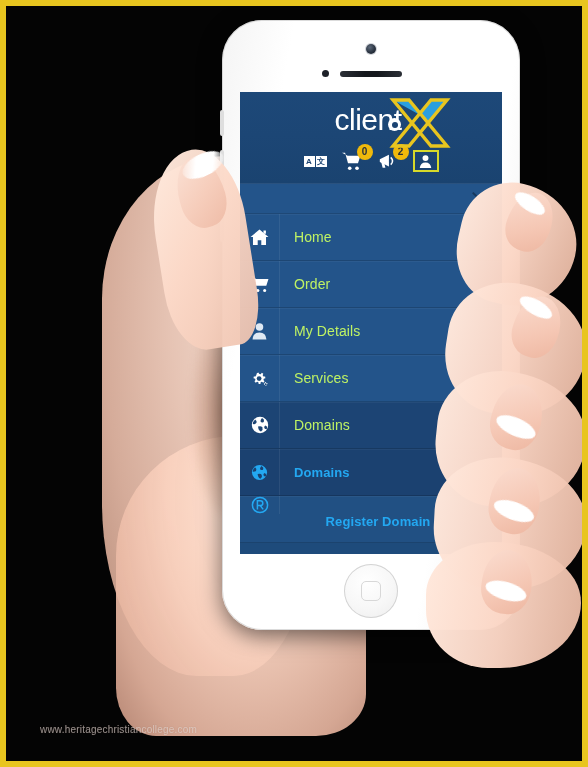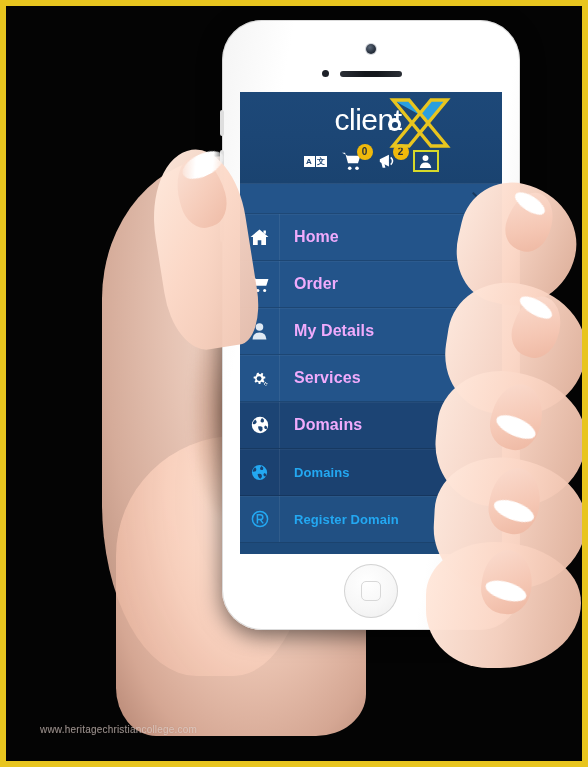--- a/index.html
+++ b/index.html
@@ -347,31 +347,31 @@
     width: 40px;
     min-width: 40px;
     display: flex;
     align-items: center;
     justify-content: center;
     border-right: 1px solid rgba(255,255,255,.07);
     align-self: stretch;
   }
   .menu-item .lbl {
     padding-left: 14px;
-    color: #f0abfc;
-    font-size: 16px;
-    font-weight: 700;
+    color: #bef264;
+    font-size: 14px;
+    font-weight: 400;
     letter-spacing: .1px;
     font-family: "Liberation Sans", sans-serif;
   }
 
   .lvl-top    { background: #23548a; }
   .lvl-dark   { background: #1c4474; }
   .lvl-sub    { background: #1b4170; }
-  .lvl-sub2   { background: #215083; }
+  .lvl-sub2   { background: #215083; flex-direction: column; }
 
   .lbl-cyan { color: #23a8f2 !important; font-weight: bold !important; font-size: 13px !important; }
   .ico-white svg { color: #ffffff; }
 
   .menu-item.indent .lbl { padding-left: 14px; }
 
   
   .screen-fill { background: #1e4b7b; height: 100%; }
 
   

